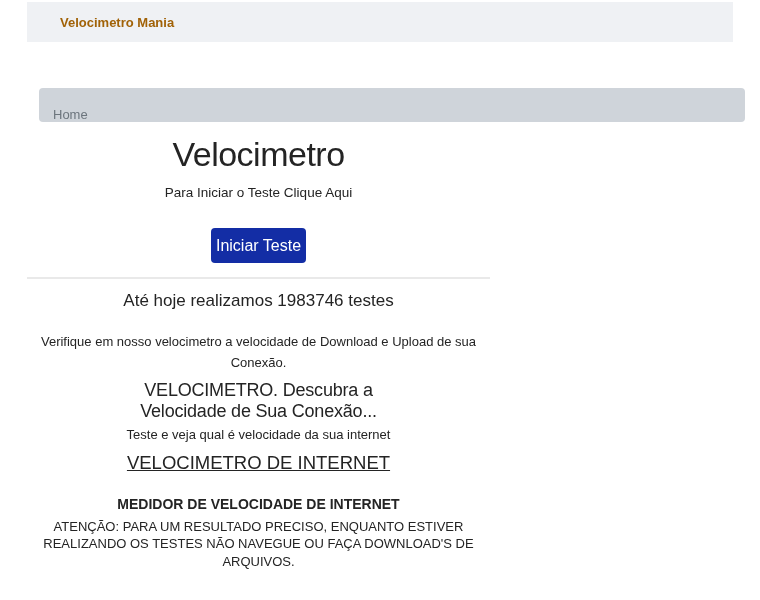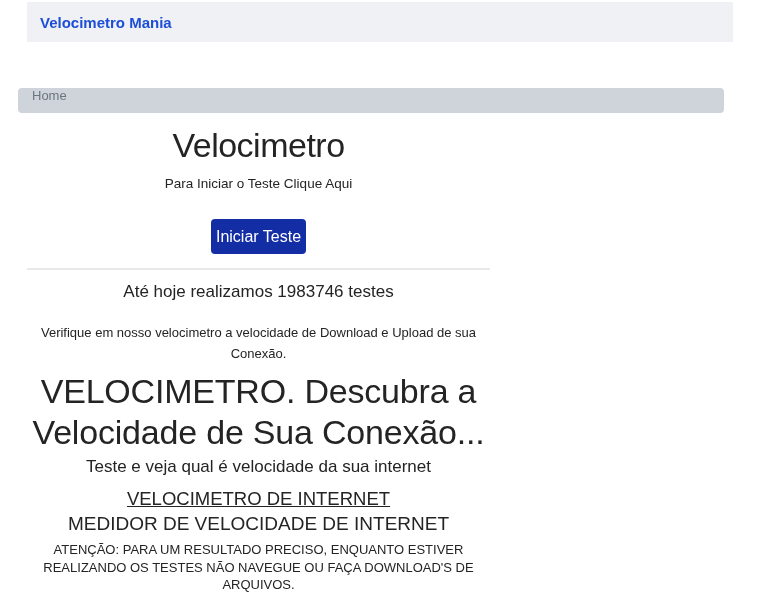--- a/index.html
+++ b/index.html
@@ -21,28 +21,28 @@
     font-family:"Liberation Sans", sans-serif;
   }
   .topbar{
     margin:2px 0 0 27px;
     width:706px;height:40px;
     background:var(--header-bg);
     display:flex;align-items:center;
     padding-left:13px;
   }
   .topbar .title{
-    font-size:15px;font-weight:bold;color:#1d4ed8;
+    font-size:13px;font-weight:bold;color:#a16207;margin-left:20px;
   }
   .crumbbar{
-    margin:46px 0 0 18px;
-    width:706px;height:25px;
+    margin:46px 0 0 39px;
+    width:706px;height:34px;
     background:var(--breadcrumb-bg);
     border-radius:4px;
-    display:flex;align-items:flex-start;
+    display:flex;align-items:flex-end;
     padding-left:14px;
     font-size:13px;color:var(--breadcrumb-text);
   }
   .main{
     width:463px;margin-left:27px;
     text-align:center;
   }
   .page-title{
     margin:12px 0 0;
     font-size:34px;font-weight:500;
@@ -72,39 +72,39 @@
     margin:12px 0 0;
     font-size:17px;line-height:1.15;
   }
   .description{
     margin:20px auto 0;
     font-size:13px;line-height:1.65;
     max-width:463px;
   }
   .headline{
     margin:6px 0 0;
-    font-size:34px;font-weight:500;
+    font-size:18px;font-weight:500;
     line-height:1.2;letter-spacing:-0.2px;text-align:center;
   }
   .headline span{display:block;}
   .tagline{
     margin:2px 0 0;
-    font-size:17px;line-height:1.5;
+    font-size:13px;line-height:1.5;
   }
   .h-internet{
     margin:12px 0 0;
     font-size:21px;font-weight:bold;line-height:1.15;
   }
   .h-velo-int{
     margin:8px 0 0;
     font-size:18.5px;font-weight:400;line-height:1.15;text-decoration:underline;
   }
   .h-medidor{
-    margin:4px 0 0;
-    font-size:19px;font-weight:normal;line-height:1.15;
+    margin:22px 0 0;
+    font-size:14px;font-weight:bold;line-height:1.15;
   }
   .warning{
     margin:6px auto 0;
     font-size:13px;line-height:1.36;
     max-width:452px;
   }
 </style>
 </head>
 <body>
 

